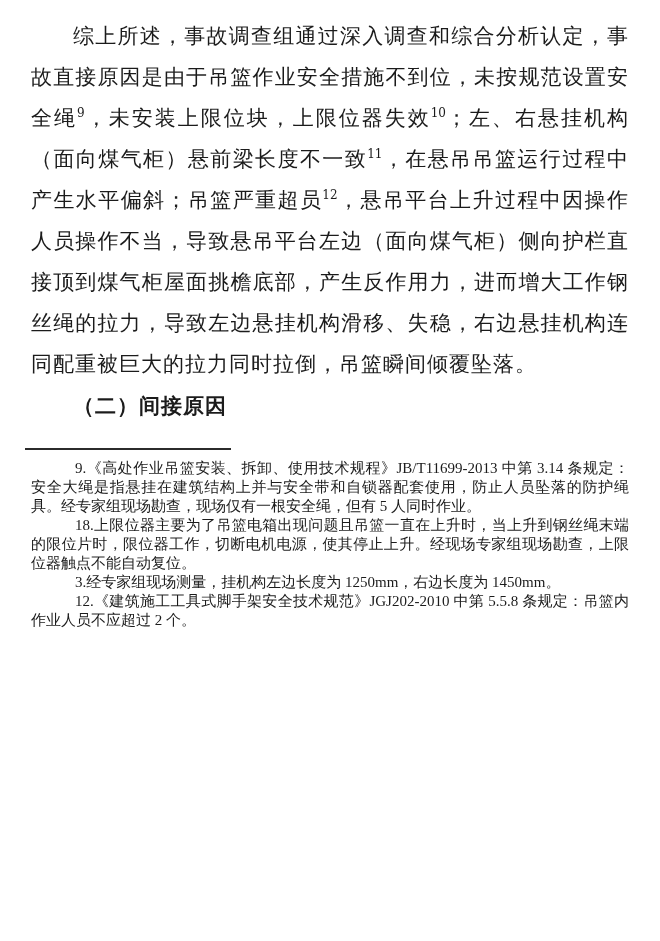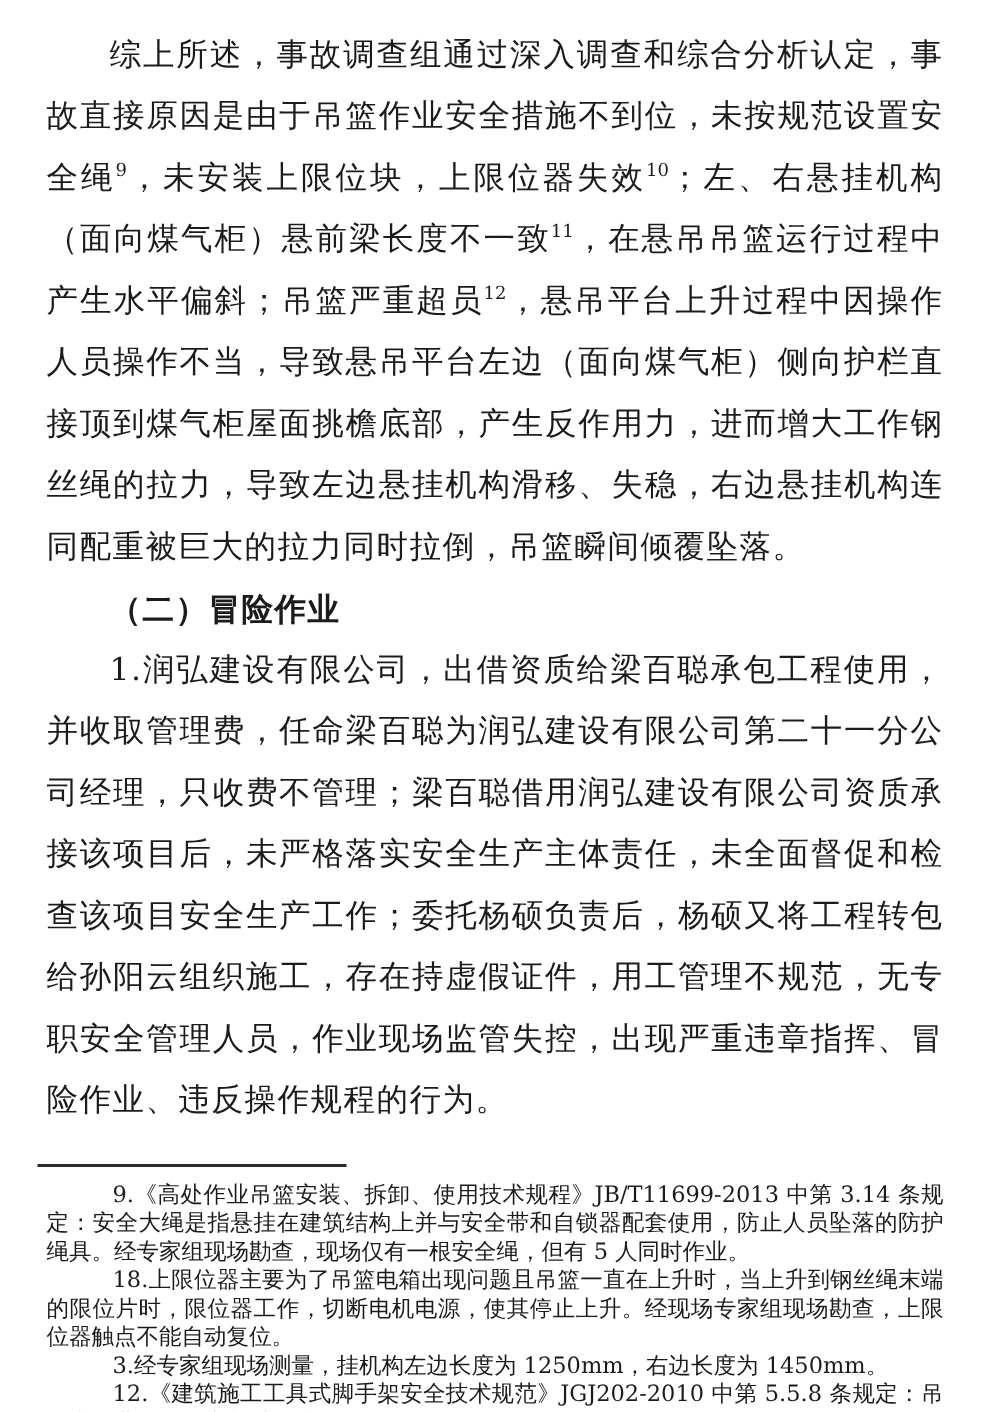--- a/index.html
+++ b/index.html
@@ -48,30 +48,30 @@
     border-top: 2px solid var(--rule);
     height: 0;
   }
   .footnotes .footnote {
     margin: 0;
     font-size: 15px;
     line-height: 19px;
     text-align: justify;
     text-indent: 44px;
     color: var(--text);
+    font-family: Liberation Serif, serif;
   }
 </style>
 </head>
 <body>
 
 <div class="page">
   <div class="body-text">
       <p class="para"><span>综上所述，事故调查组通过深入调查和综合分析认定，事故直接原因是由于吊篮作业安全措施不到位，未按规范设置安全绳</span><sup>9</sup><span>，未安装上限位块，上限位器失效</span><sup>10</sup><span>；左、右悬挂机构（面向煤气柜）悬前梁长度不一致</span><sup>11</sup><span>，在悬吊吊篮运行过程中产生水平偏斜；吊篮严重超员</span><sup>12</sup><span>，悬吊平台上升过程中因操作人员操作不当，导致悬吊平台左边（面向煤气柜）侧向护栏直接顶到煤气柜屋面挑檐底部，产生反作用力，进而增大工作钢丝绳的拉力，导致左边悬挂机构滑移、失稳，右边悬挂机构连同配重被巨大的拉力同时拉倒，吊篮瞬间倾覆坠落。</span></p>
-      <p class="para heading"><span>（二）冒险作业</span></p>
-      <p class="para"><span>1.润弘建设有限公司，出借资质给梁百聪承包工程使用，并收取管理费，任命梁百聪为润弘建设有限公司第二十一分公司经理，只收费不管理；梁百聪借用润弘建设有限公司资质承接该项目后，未严格落实安全生产主体责任，未全面督促和检查该项目安全生产工作；委托杨硕负责后，杨硕又将工程转包给孙阳云组织施工，存在持虚假证件，用工管理不规范，无专职安全管理人员，作业现场监管失控，出现严重违章指挥、冒险作业、违反操作规程的行为。</span></p>
+      <p class="para heading"><span>（二）间接原因</span></p>
     </div>
   <hr class="footnote-sep">
   <div class="footnotes">
       <p class="footnote">9.《高处作业吊篮安装、拆卸、使用技术规程》JB/T11699-2013 中第 3.14 条规定：安全大绳是指悬挂在建筑结构上并与安全带和自锁器配套使用，防止人员坠落的防护绳具。经专家组现场勘查，现场仅有一根安全绳，但有 5 人同时作业。</p>
       <p class="footnote">18.上限位器主要为了吊篮电箱出现问题且吊篮一直在上升时，当上升到钢丝绳末端的限位片时，限位器工作，切断电机电源，使其停止上升。经现场专家组现场勘查，上限位器触点不能自动复位。</p>
       <p class="footnote">3.经专家组现场测量，挂机构左边长度为 1250mm，右边长度为 1450mm。</p>
       <p class="footnote">12.《建筑施工工具式脚手架安全技术规范》JGJ202-2010 中第 5.5.8 条规定：吊篮内作业人员不应超过 2 个。</p>
     </div>
 </div>
 

